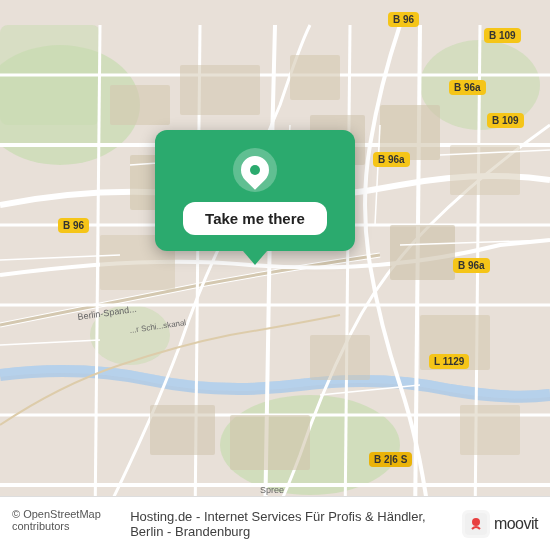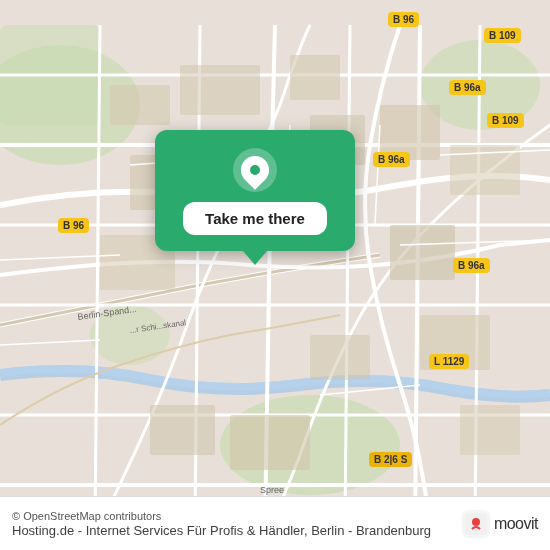--- a/index.html
+++ b/index.html
@@ -103,21 +103,21 @@
       padding: 8px 12px;
       display: flex;
       align-items: center;
       justify-content: space-between;
       border-top: 1px solid #ddd;
       height: 54px;
     }
 
     .bottom-bar-left {
       display: flex;
-      flex-direction: column;
+      flex-direction: row;
     }
 
     .attribution {
       font-size: 11px;
       color: #555;
     }
 
     .place-name {
       font-size: 13px;
       color: #404040;

